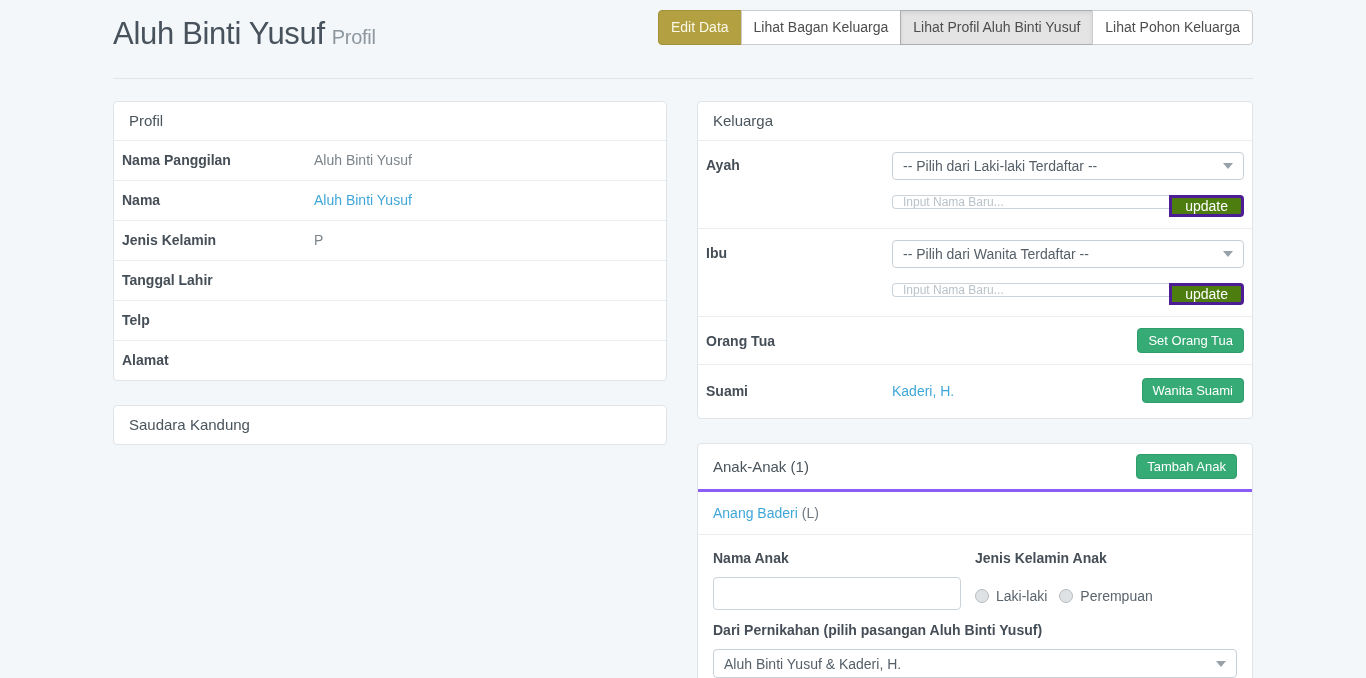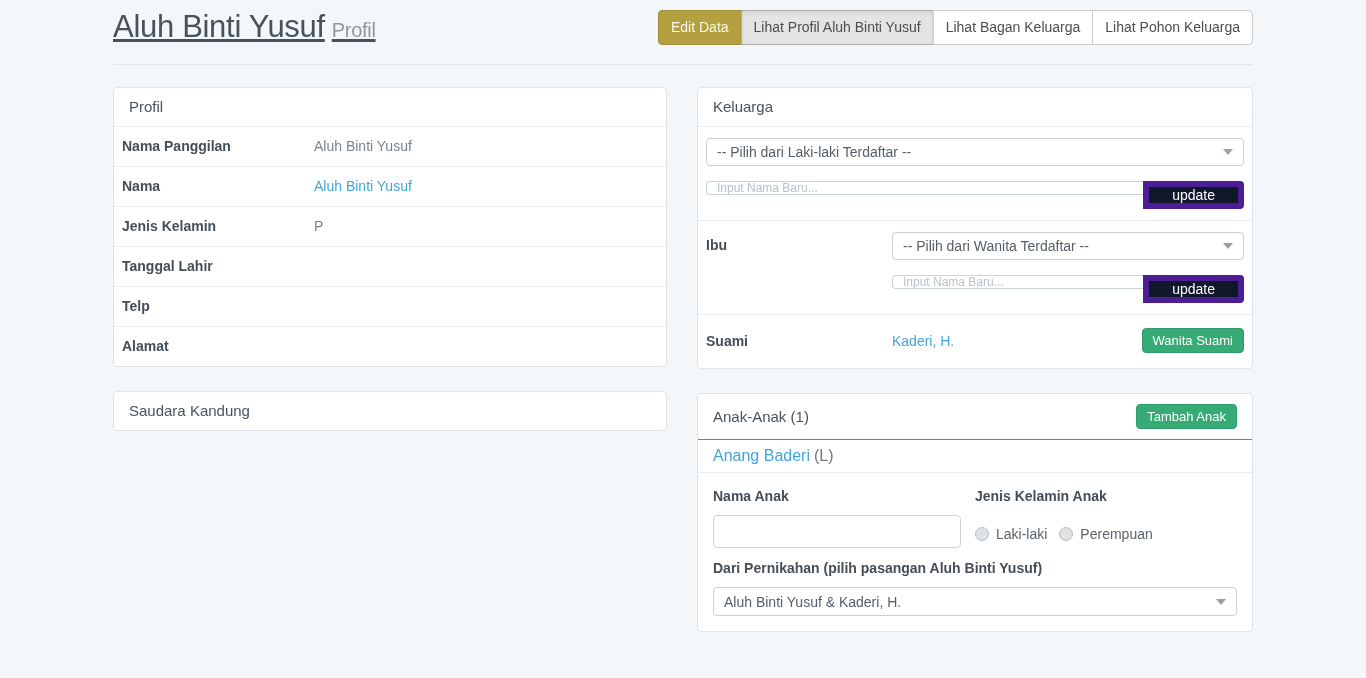--- a/index.html
+++ b/index.html
@@ -17,21 +17,21 @@
   
   .page-header {
     display: flex;
     justify-content: space-between;
     align-items: flex-start;
     padding: 6px 0 13px 0;
     border-bottom: 1px solid #dfe5e9;
   }
   h1.title {
     margin: 0; font-size: 31px; font-weight: 300;
-    color: #47525c; letter-spacing: -0.3px; line-height: 42px; text-decoration: underline;
+    color: #47525c; letter-spacing: -0.3px; line-height: 55px;
   }
   h1.title .sub { font-size: 20px; color: #8d979f; font-weight: 300; margin-left: 7px; }
 
   .btn-group { display: flex; margin-top: 4px; }
   .btn-group .btn {
     font-family: "Liberation Sans", sans-serif;
     font-size: 14px; line-height: 19px; padding: 7px 12px;
     background: #fff; border: 1px solid #ccc; color: #4d4d4d;
     margin-left: -1px; cursor: pointer; white-space: nowrap;
   }
@@ -82,33 +82,33 @@
     border-top: 6px solid #98a1a8;
   }
   .input-group { display: flex; margin-top: 15px; }
   .input-group input {
     flex: 1; height: 14px; border: 1px solid #ccd4da; border-right: none;
     border-radius: 4px 0 0 4px; padding: 0 10px; font-size: 12px; color: #555f68;
     font-family: "Liberation Sans", sans-serif; outline: none; min-width: 0;
   }
   input::placeholder { color: #b9c2c9; }
   .btn-update {
-    background: #0f172a; color: #fff; border: 6px solid #4c1d95;
-    border-radius: 0 4px 4px 0; font-size: 14px; padding: 0 23px; cursor: pointer;
+    background: #4d7c0f; color: #fff; border: 3px solid #4c1d95;
+    border-radius: 0 4px 4px 0; font-size: 14px; padding: 0 13px; cursor: pointer;
     font-family: "Liberation Sans", sans-serif;
   }
 
   .btn-green-sm {
     background: #36ab76; color: #fff; border: 1px solid #2e9c6b; border-radius: 4px;
     font-size: 13px; padding: 4px 10px; cursor: pointer; line-height: 15px;
     font-family: "Liberation Sans", sans-serif; white-space: nowrap;
   }
 
   
-  .child-row { padding: 7px 15px; border-top: 1px solid #8b5cf6; font-size: 16px; }
+  .child-row { padding: 13px 15px; border-top: 3px solid #8b5cf6; font-size: 14px; }
   .gender-suffix { color: #6f7880; margin-left: 4px; }
 
   .child-form { padding: 15px; border-top: 1px solid #e9edf0; }
   .form-row { display: flex; }
   .form-col { width: 50%; }
   label.blabel { font-weight: 700; font-size: 14px; color: #454e57; display: block; line-height: 17px; }
   .name-input {
     width: 248px; height: 33px; margin-top: 10px; border: 1px solid #ccd4da;
     border-radius: 4px; padding: 0 10px; font-size: 14px; color: #555f68;
     font-family: "Liberation Sans", sans-serif; outline: none;
@@ -124,22 +124,22 @@
 </style>
 </head>
 <body>
 
 <div class="container">
 
   <div class="page-header">
     <h1 class="title"><span>Aluh Binti Yusuf</span><span class="sub">Profil</span></h1>
     <div class="btn-group">
       <button class="btn btn-olive">Edit Data</button>
+      <button class="btn">Lihat Bagan Keluarga</button>
       <button class="btn btn-gray-active">Lihat Profil Aluh Binti Yusuf</button>
-      <button class="btn">Lihat Bagan Keluarga</button>
       <button class="btn">Lihat Pohon Keluarga</button>
     </div>
   </div>
 
   <div class="content">
 
     <div class="col-left">
 
       <div class="panel">
         <div class="panel-heading">Profil</div>
@@ -178,20 +178,21 @@
       </div>
 
     </div>
 
     <div class="col-right">
 
       <div class="panel">
         <div class="panel-heading">Keluarga</div>
 
         <div class="krow">
+          <div class="lbl">Ayah</div>
           <div class="ctrl">
             <div class="selectbox">
               <span>-- Pilih dari Laki-laki Terdaftar --</span>
               <span class="caret"></span>
             </div>
             <div class="input-group">
               <input type="text" placeholder="Input Nama Baru..." style="">
               <button class="btn-update">update</button>
             </div>
           </div>
@@ -204,20 +205,24 @@
               <span>-- Pilih dari Wanita Terdaftar --</span>
               <span class="caret"></span>
             </div>
             <div class="input-group">
               <input type="text" placeholder="Input Nama Baru..." style="">
               <button class="btn-update">update</button>
             </div>
           </div>
         </div>
 
+        <div class="krow center" style="justify-content: space-between;">
+          <div class="lbl">Orang Tua</div>
+          <button class="btn-green-sm">Set Orang Tua</button>
+        </div>
 
         <div class="krow center" style="padding-top: 13px; padding-bottom: 15px;">
           <div class="lbl">Suami</div>
           <div class="ctrl"><a class="lnk">Kaderi, H.</a></div>
           <button class="btn-green-sm">Wanita Suami</button>
         </div>
       </div>
 
       <div class="panel" style="margin-bottom: 0;">
         <div class="panel-heading spread">

